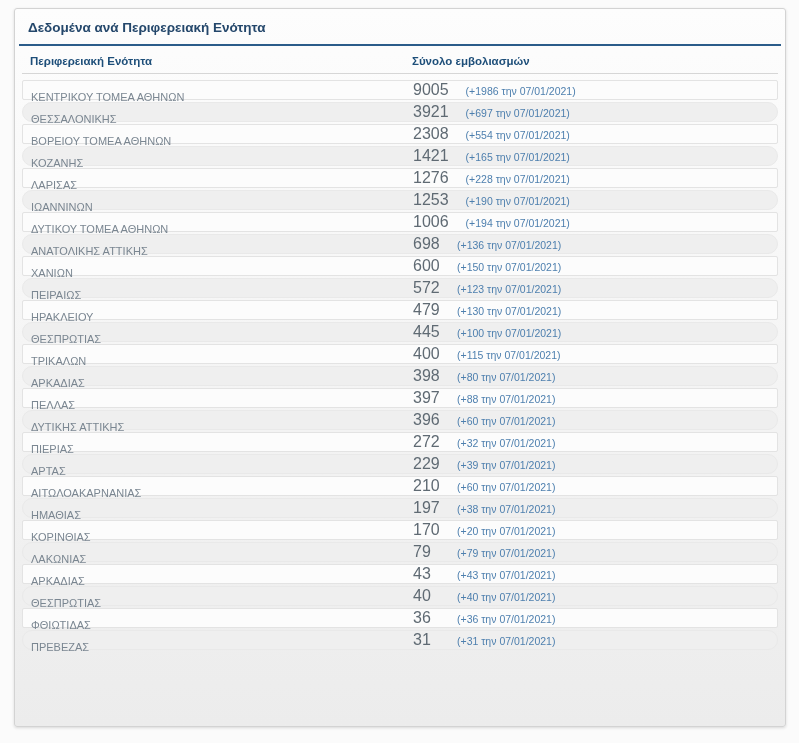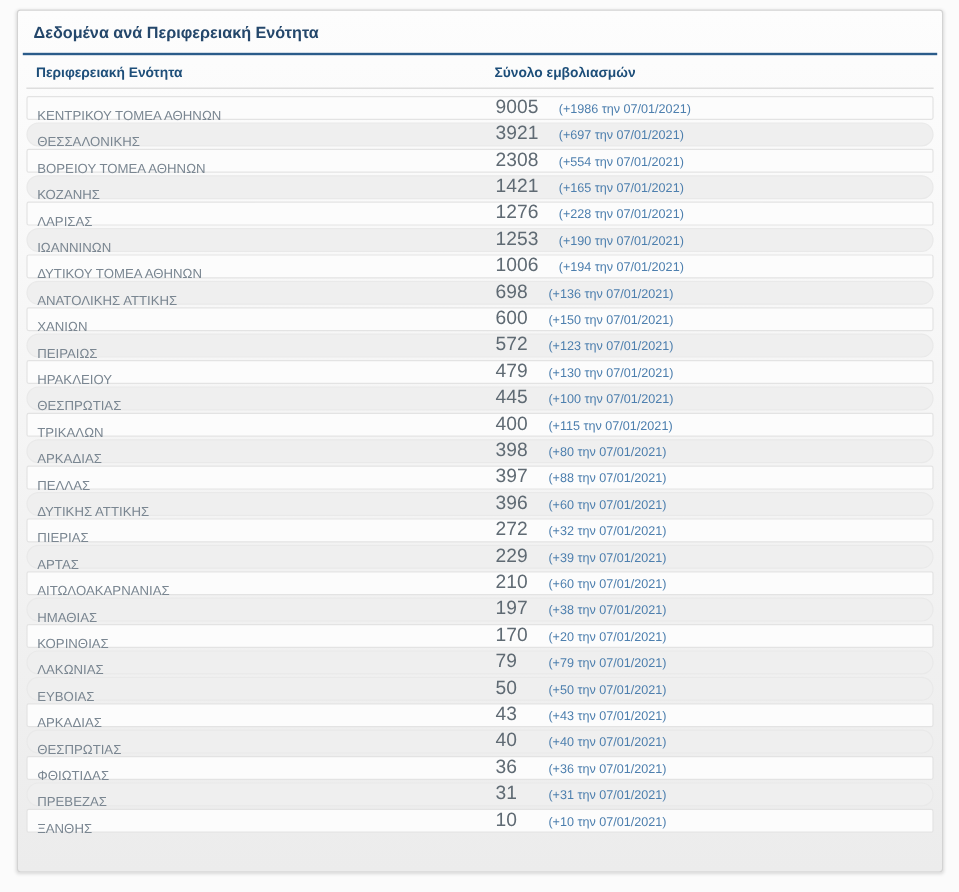--- a/index.html
+++ b/index.html
@@ -232,27 +232,20 @@
 
   <div class="row even">
     <div class="cell-region">ΛΑΚΩΝΙΑΣ</div>
     <div class="cell-total">
       <span class="num">79</span>
       <span class="delta">(+79 την 07/01/2021)</span>
     </div>
   </div>
 
 
-  <div class="row even">
-    <div class="cell-region">ΕΥΒΟΙΑΣ</div>
-    <div class="cell-total">
-      <span class="num">50</span>
-      <span class="delta">(+50 την 07/01/2021)</span>
-    </div>
-  </div>
 
   <div class="row odd">
     <div class="cell-region">ΑΡΚΑΔΙΑΣ</div>
     <div class="cell-total">
       <span class="num">43</span>
       <span class="delta">(+43 την 07/01/2021)</span>
     </div>
   </div>
 
   <div class="row even">
@@ -272,21 +265,14 @@
   </div>
 
   <div class="row even">
     <div class="cell-region">ΠΡΕΒΕΖΑΣ</div>
     <div class="cell-total">
       <span class="num">31</span>
       <span class="delta">(+31 την 07/01/2021)</span>
     </div>
   </div>
 
-  <div class="row odd">
-    <div class="cell-region">ΞΑΝΘΗΣ</div>
-    <div class="cell-total">
-      <span class="num">10</span>
-      <span class="delta">(+10 την 07/01/2021)</span>
-    </div>
-  </div>
 </div>
 </div>
 
 </body></html>

